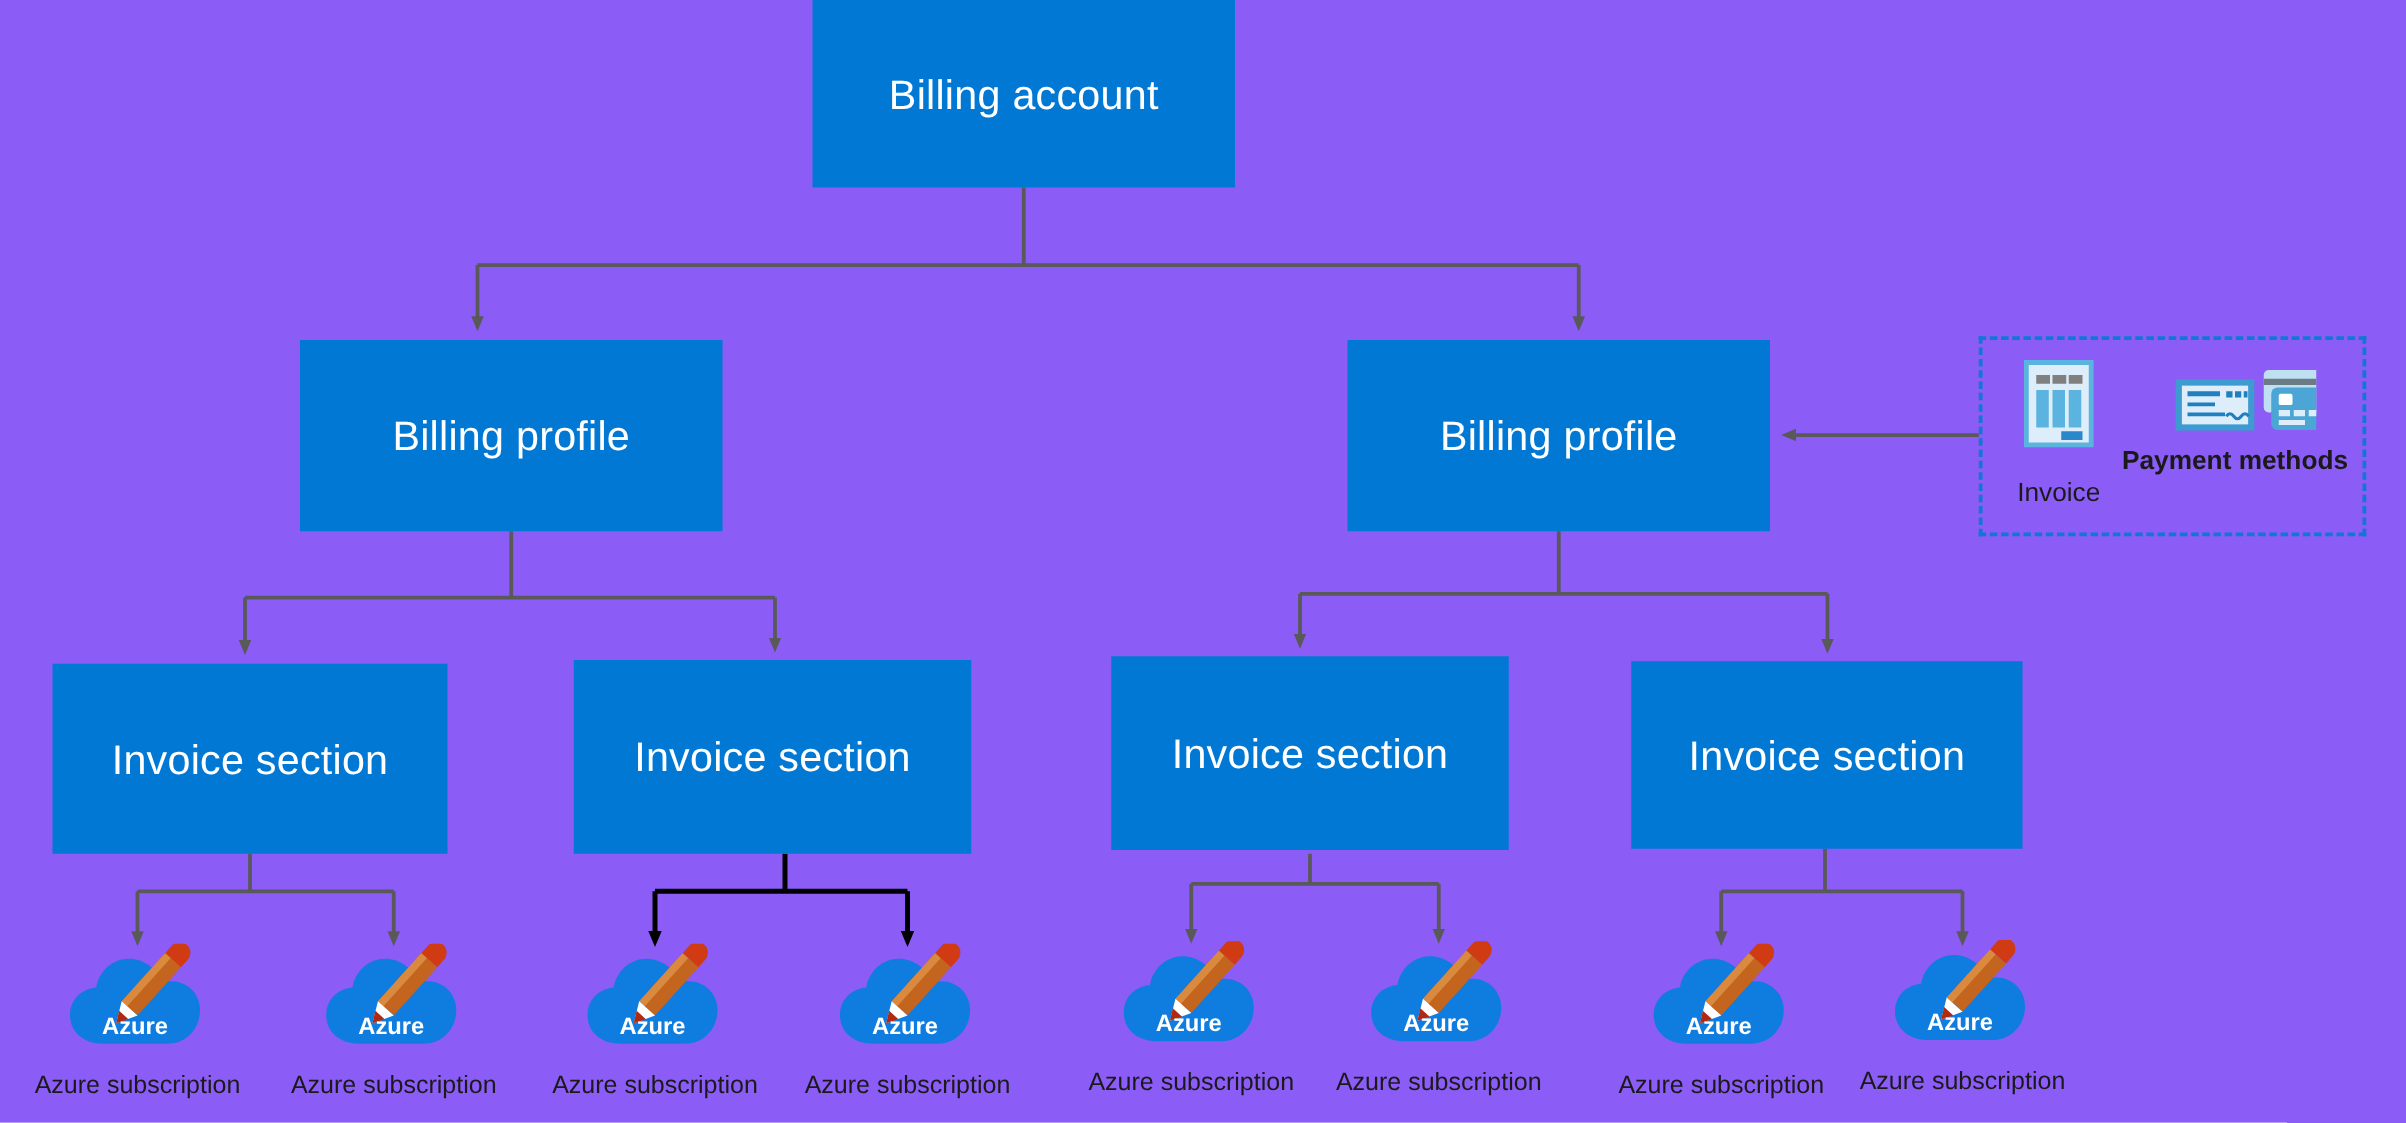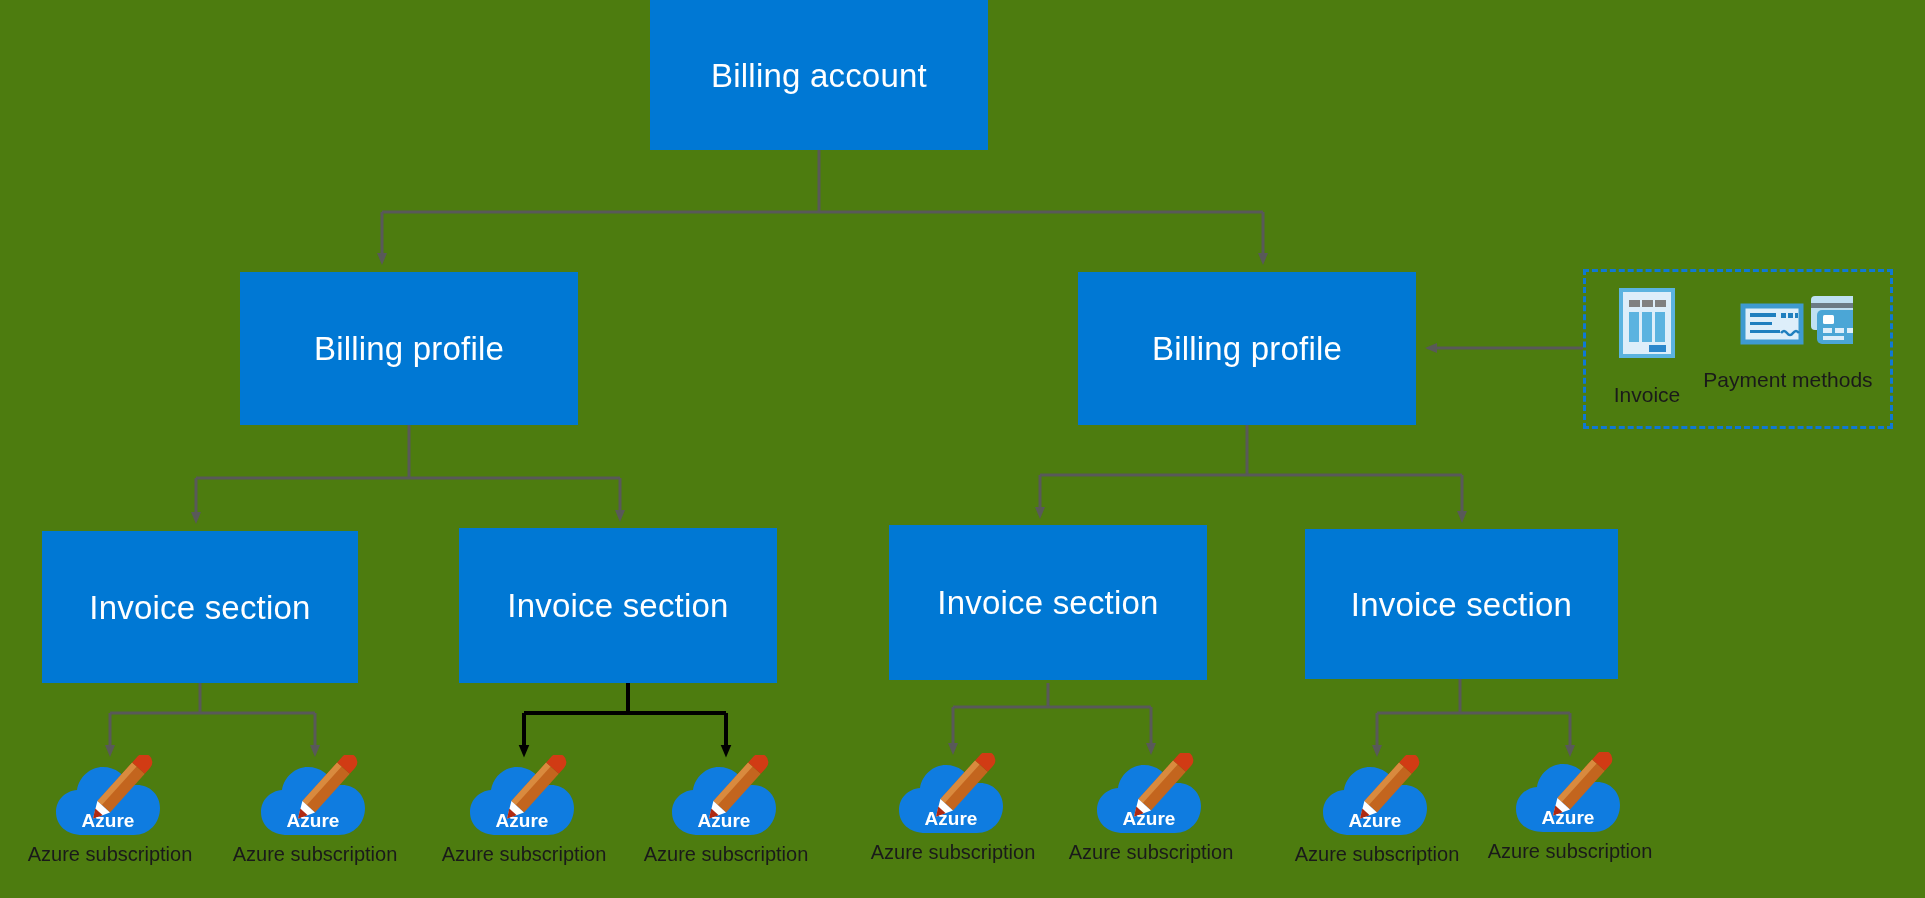--- a/index.html
+++ b/index.html
@@ -11,21 +11,21 @@
     font-family: "Liberation Sans", sans-serif;
     width: 1925px;
     height: 898px;
     position: relative;
     overflow: hidden;
   }
   #stage {
     position: relative;
     width: 1925px;
     height: 898px;
-    background: #4d7c0f;
+    background: #8b5cf6;
   }
   .node-box {
     position: absolute;
     background: #0078d4;
     display: flex;
     align-items: center;
     justify-content: center;
     box-sizing: border-box;
   }
   .node-label {
@@ -42,21 +42,21 @@
     flex-direction: column;
     align-items: center;
     width: 230px;
   }
   .sub-icon {
     width: 120px;
     height: 86px;
     display: block;
   }
   .sub-caption {
-    margin-top: 3px;
+    margin-top: 17px;
     font-size: 20px;
     color: #1a1a1a;
     white-space: nowrap;
     line-height: 1;
   }
   .pay-group {
     position: absolute;
     box-sizing: border-box;
     border: 3px dashed #0f78d4;
     background: transparent;
@@ -312,16 +312,16 @@
       <rect x="88" y="8" width="52" height="34" rx="4" fill="#bfe0f2"></rect>
       <rect x="88" y="15" width="52" height="5" fill="#6b7b85"></rect>
 
       <rect x="94" y="22" width="52" height="34" rx="5" fill="#4ba6d6"></rect>
       <rect x="100" y="27" width="11" height="9" rx="1.5" fill="#ffffff"></rect>
       <rect x="100" y="40" width="9" height="5" fill="#ddeefa"></rect>
       <rect x="112" y="40" width="9" height="5" fill="#ddeefa"></rect>
       <rect x="124" y="40" width="9" height="5" fill="#ddeefa"></rect>
       <rect x="100" y="48" width="21" height="4" fill="#ddeefa"></rect>
     </svg>
-    <span class="pay-caption" style="margin-top:11px;">Payment methods</span>
+    <span class="pay-caption" style="margin-top:0;font-weight:bold;">Payment methods</span>
   </div>
 
 </div>
 
 </body></html>

